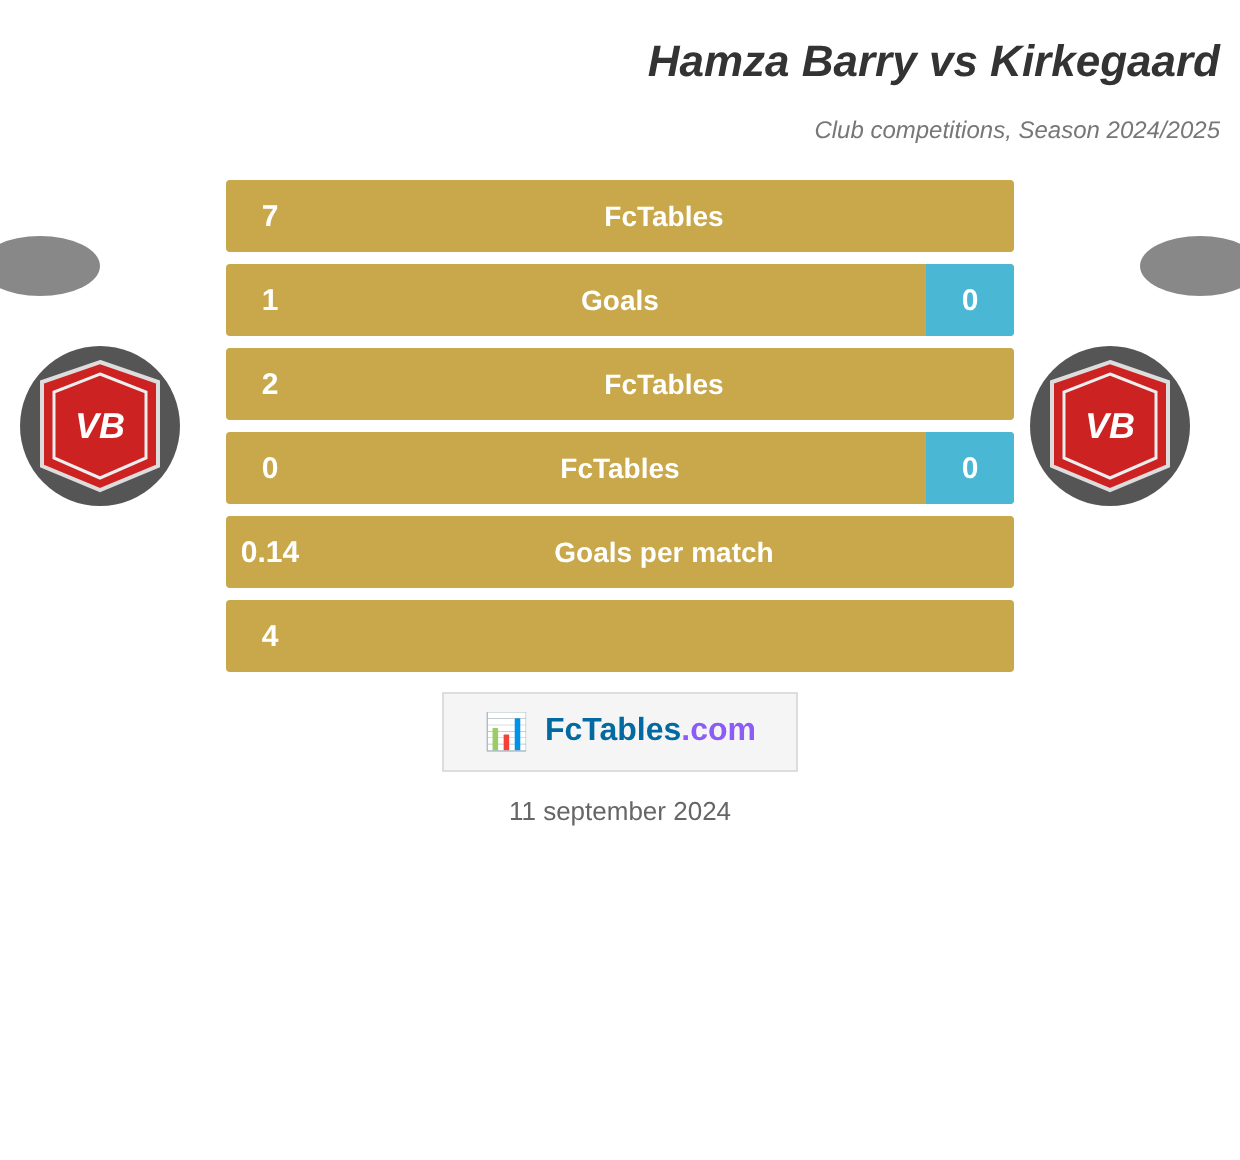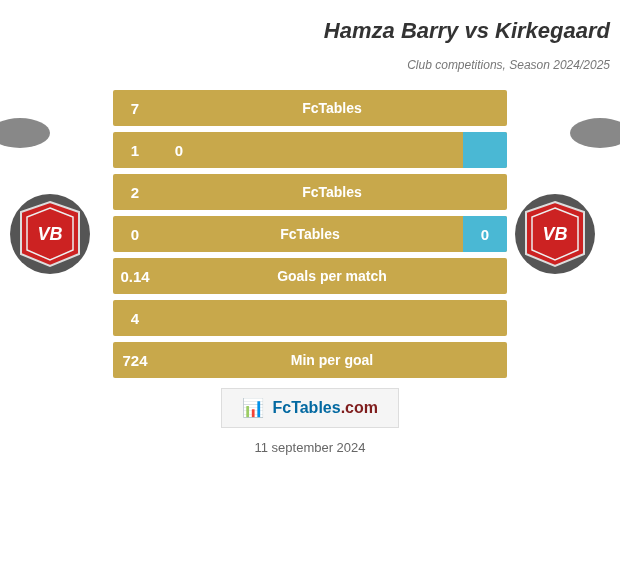--- a/index.html
+++ b/index.html
@@ -245,20 +245,21 @@
       <div class="stats-bars" id="stats-bars-container">
       <div class="stat-row">
             <div class="stat-bar">
               <span class="stat-value-left">7</span>
               <span class="stat-label">FcTables</span>
             </div>
           </div>
           <div class="stat-row">
             <div class="stat-bar">
               <span class="stat-value-left">1</span>
+              <span class="stat-label">Goals</span>
               <span class="stat-value-right" style="z-index: 3;">0</span>
               <div class="blue-overlay"></div>
             </div>
           </div>
           <div class="stat-row">
             <div class="stat-bar">
               <span class="stat-value-left">2</span>
               <span class="stat-label">FcTables</span>
             </div>
           </div>
@@ -272,47 +273,41 @@
           </div>
           <div class="stat-row">
             <div class="stat-bar">
               <span class="stat-value-left">0.14</span>
               <span class="stat-label">Goals per match</span>
             </div>
           </div>
           <div class="stat-row">
             <div class="stat-bar">
               <span class="stat-value-left">4</span>
-            </div>
-          </div>
-          <div class="stat-row">
-            <div class="stat-bar">
-              <span class="stat-value-left">724</span>
-              <span class="stat-label">Min per goal</span>
             </div>
           </div>
         </div>
 
       <div class="logo-container">
         <div class="logo-ellipse">
           <svg width="62" height="68" viewBox="0 0 62 68">
             <polygon points="31,2 60,12 60,54 31,66 2,54 2,12" fill="#cc2222" stroke="#dddddd" stroke-width="2"></polygon>
             <polygon points="31,8 54,17 54,50 31,60 8,50 8,17" fill="#cc2222" stroke="#eeeeee" stroke-width="1.5"></polygon>
             <text x="31" y="40" text-anchor="middle" font-size="18" font-weight="bold" fill="white" font-style="italic" font-family="Arial">VB</text>
           </svg>
         </div>
       </div>
 
     </div>
 
     <div class="fctables-section">
       <div class="fctables-badge">
         <span class="fctables-icon">📊</span>
         <span class="fctables-text">
-          <span>FcTables</span><span style="color:#7f1d1d">.com</span>
+          <span>FcTables</span><span style="color:#8b5cf6">.com</span>
         </span>
       </div>
     </div>
 
     <div class="date-footer">11 september 2024</div>
 
   </div>
 </div>
 
 </body></html>

